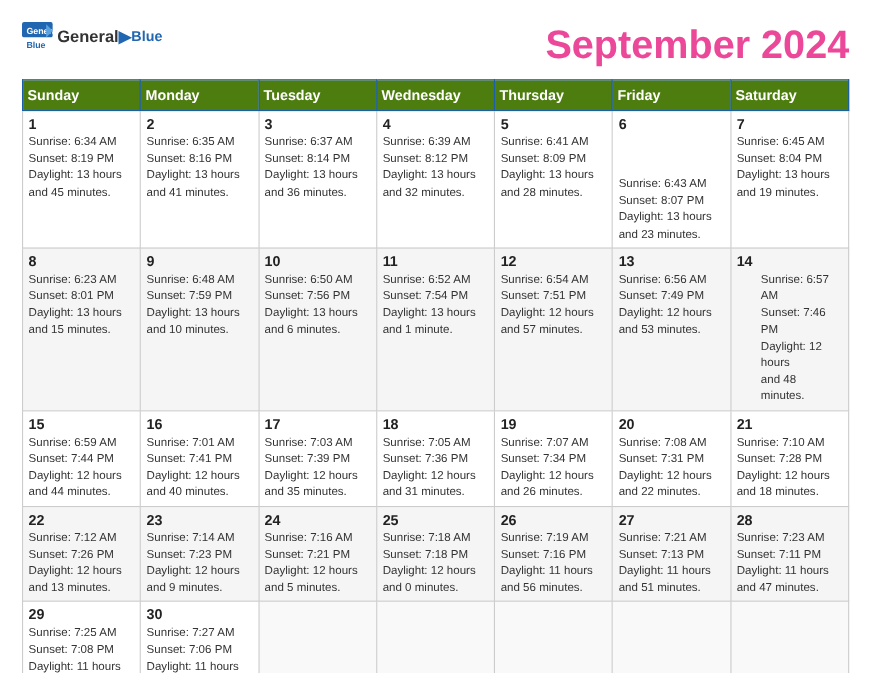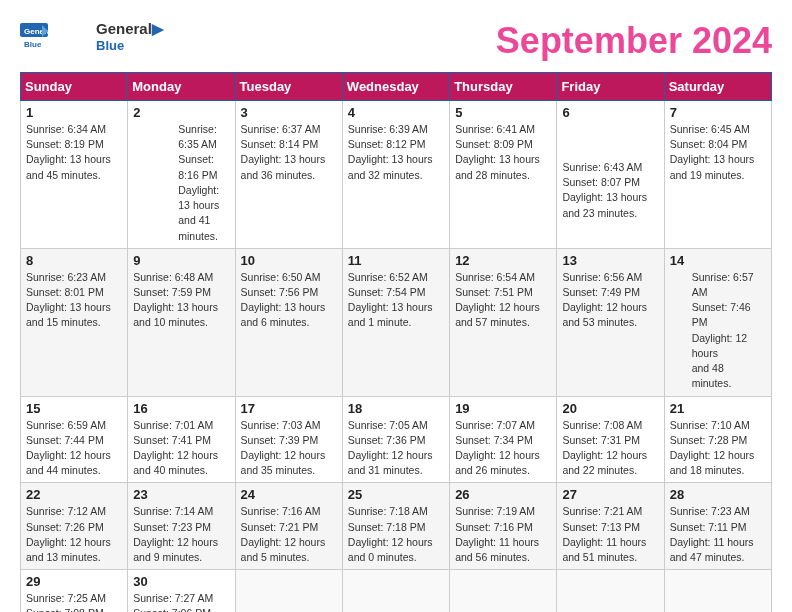--- a/index.html
+++ b/index.html
@@ -36,21 +36,21 @@
     .location {
       font-size: 16px;
       color: #555;
     }
     table {
       width: 100%;
       border-collapse: collapse;
       font-size: 11px;
     }
     thead tr th {
-      background: #be185d;
+      background: #4d7c0f;
       color: #fff;
       padding: 6px 4px;
       text-align: left;
       font-size: 13px;
       font-weight: bold;
       border: 1px solid #1a5fa8;
     }
     tbody tr td {
       border: 1px solid #ccc;
       vertical-align: top;
@@ -84,21 +84,21 @@
 <div class="header">
   <div class="logo">
     <svg class="logo-icon" viewBox="0 0 28 28">
       <rect x="0" y="0" width="28" height="14" fill="#2166b0" rx="2"></rect>
       <rect x="0" y="14" width="28" height="14" fill="#fff" rx="2"></rect>
       <text x="4" y="11" font-size="8" fill="#fff" font-family="Arial" font-weight="bold">General</text>
       <text x="4" y="24" font-size="8" fill="#2166b0" font-family="Arial" font-weight="bold">Blue</text>
       <polygon points="22,2 28,8 22,14" fill="#5ba3e0"></polygon>
     </svg>
     <div>
-      <div style="display:flex;flex-direction:column;margin-left:44px;">
+      <div style="display:flex;">
         <span style="font-size:15px;font-weight:bold;color:#333;line-height:1.2;">General<span style="color:#2166b0;">▶</span></span>
         <span style="font-size:13px;font-weight:bold;color:#2166b0;line-height:1.2;">Blue</span>
       </div>
     </div>
   </div>
   <div class="title-block">
     <div class="month-title">September 2024</div>
   </div>
 </div>
 
@@ -118,21 +118,21 @@
   <tr>
         <td>
           <span class="day-num">1</span>
           <div class="day-info" style="white-space: pre-line;">Sunrise: 6:34 AM
 Sunset: 8:19 PM
 Daylight: 13 hours
 and 45 minutes.</div>
         </td>
         <td>
           <span class="day-num">2</span>
-          <div class="day-info" style="white-space: pre-line; margin-left: 45px;">Sunrise: 6:35 AM
+          <div class="day-info" style="white-space: pre-line;">Sunrise: 6:35 AM
 Sunset: 8:16 PM
 Daylight: 13 hours
 and 41 minutes.</div>
         </td>
         <td>
           <span class="day-num">3</span>
           <div class="day-info" style="white-space: pre-line;">Sunrise: 6:37 AM
 Sunset: 8:14 PM
 Daylight: 13 hours
 and 36 minutes.</div>

